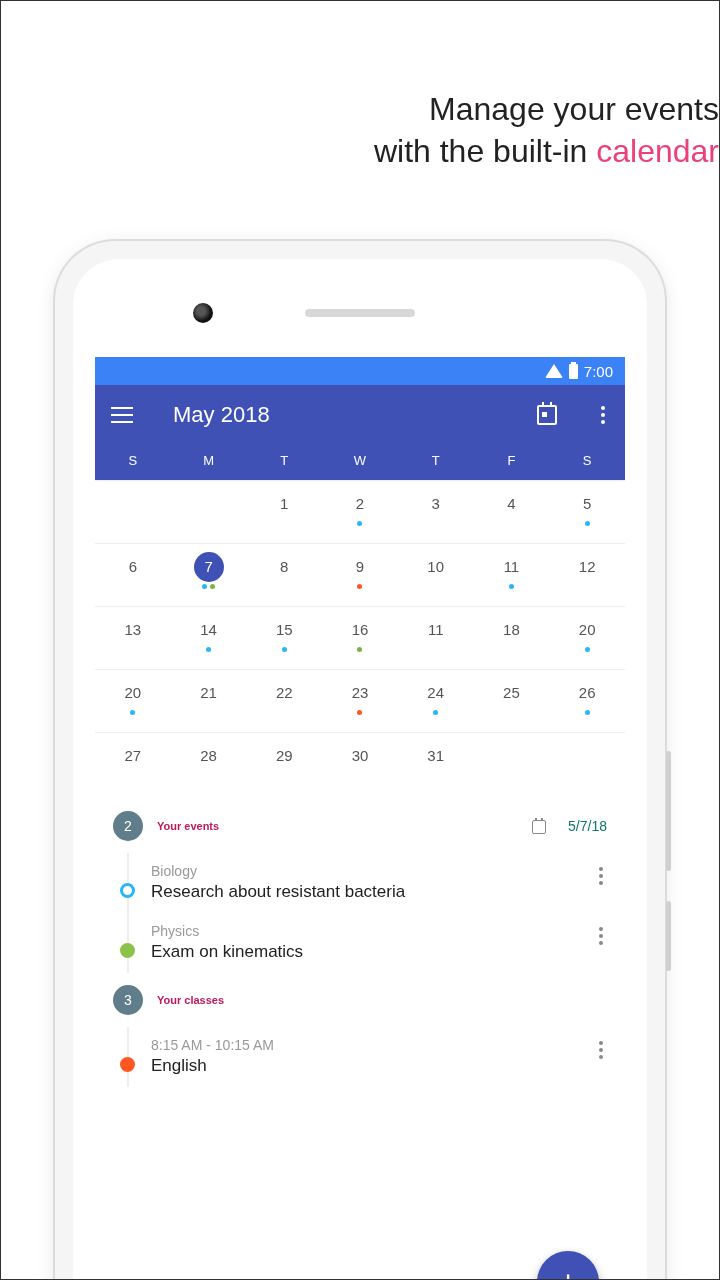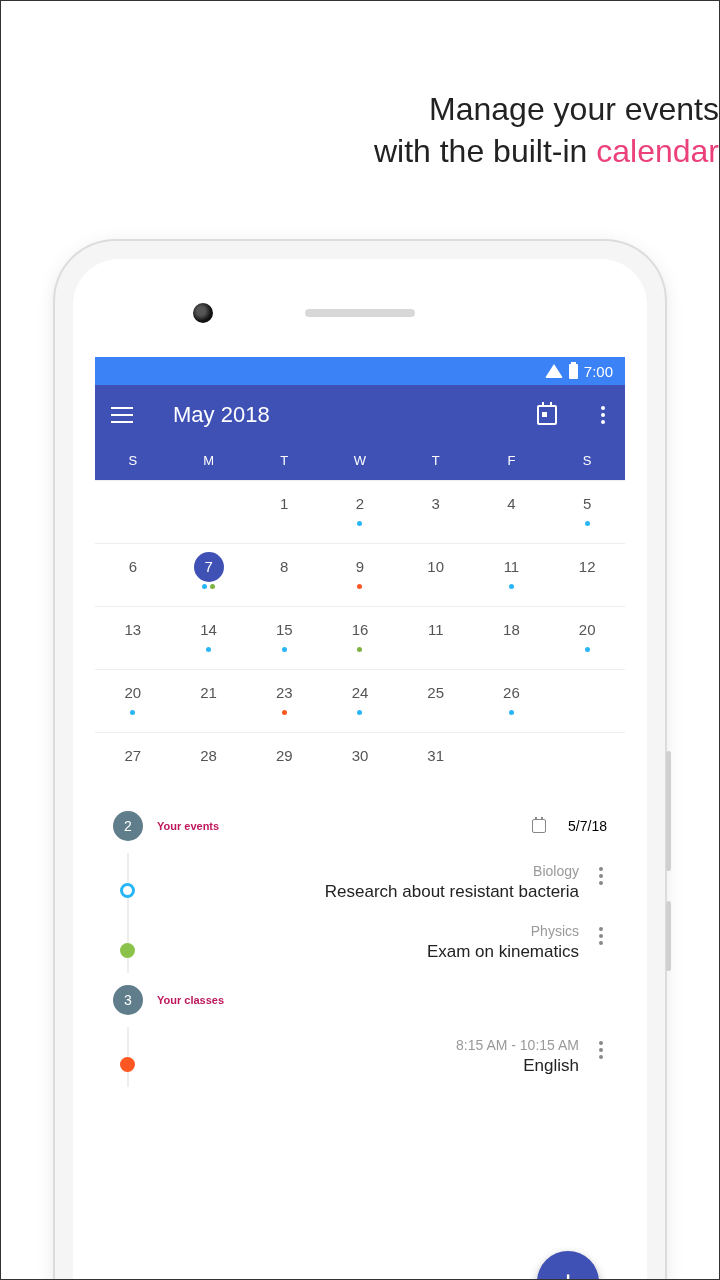--- a/index.html
+++ b/index.html
@@ -104,31 +104,31 @@
   .day.empty{cursor:default;}
   .day .num{display:inline-block;width:30px;height:30px;line-height:30px;border-radius:50%;}
   .day.selected .num{background:#3f51b5;color:#fff;font-weight:500;}
   .dots{display:flex;justify-content:center;gap:3px;margin-top:2px;}
   .d{width:5px;height:5px;border-radius:50%;}
   .d.b{background:#29b6f6;} .d.g{background:#7cb342;} .d.o{background:#ff5722;}
   .agenda { padding: 16px 18px 0; }
   .section-head { display:flex; align-items:center; gap:14px; margin-bottom:12px;}
   .count-badge{width:30px;height:30px;border-radius:50%;background:#607d8b;color:#fff;display:flex;align-items:center;justify-content:center;font-size:14px;}
   .section-label{color:#be185d;font-size:11px;flex:1;font-weight:bold;}
-  .section-date{color:#000000;font-size:14px;display:flex;align-items:center;gap:22px;}
+  .section-date{color:#0f766e;font-size:14px;display:flex;align-items:flex-end;gap:22px;}
   .section-date .ci{width:14px;height:14px;border:1.5px solid #888;border-radius:2px;position:relative;}
   .section-date .ci:before{content:"";position:absolute;top:-3px;left:2px;width:2px;height:3px;background:#888;}
   .section-date .ci:after{content:"";position:absolute;top:-3px;right:2px;width:2px;height:3px;background:#888;}
   .timeline{margin-left:14px;border-left:2px solid #eee;padding-left:0;}
   .event{display:flex;align-items:flex-start;gap:16px;padding:10px 0;position:relative;cursor:pointer;}
   .bullet{width:15px;height:15px;border-radius:50%;flex-shrink:0;margin-left:-9px;margin-top:20px;background:#fff;}
   .bullet.ring{border:3px solid #29b6f6;}
   .bullet.green{background:#8bc34a;}
   .bullet.orange{background:#ff5722;}
-  .event-body{flex:1;text-align:right;}
+  .event-body{flex:1;}
   .event-over{color:#999;font-size:14px;margin-bottom:2px;}
   .event-title{color:#222;font-size:17px;line-height:1.3;}
   .fab{position:absolute;right:26px;bottom:10px;width:62px;height:62px;border-radius:50%;background:#3f51b5;color:#fff;display:flex;align-items:center;justify-content:center;font-size:32px;box-shadow:0 4px 10px rgba(0,0,0,0.3);cursor:pointer;}
   .side-btn{position:absolute;right:-6px;width:5px;background:#d0d0d0;border-radius:3px;}
   .sb1{top:510px;height:120px;} .sb2{top:660px;height:70px;}
 </style>
 </head>
 <body>
 
 <div class="promo">
@@ -223,20 +223,21 @@
             <div class="day"><span class="num">18</span></div>
             <div class="day"><span class="num">20</span><div class="dots">
                 <span class="d b"></span>
               </div></div>
           </div>
           <div class="week">
             <div class="day"><span class="num">20</span><div class="dots">
                 <span class="d b"></span>
               </div></div>
             <div class="day"><span class="num">21</span></div>
+            <div class="day"><span class="num">22</span></div>
             <div class="day"><span class="num">23</span><div class="dots">
                 <span class="d o"></span>
               </div></div>
             <div class="day"><span class="num">24</span><div class="dots">
                 <span class="d b"></span>
               </div></div>
             <div class="day"><span class="num">25</span></div>
             <div class="day"><span class="num">26</span><div class="dots">
                 <span class="d b"></span>
               </div></div>

